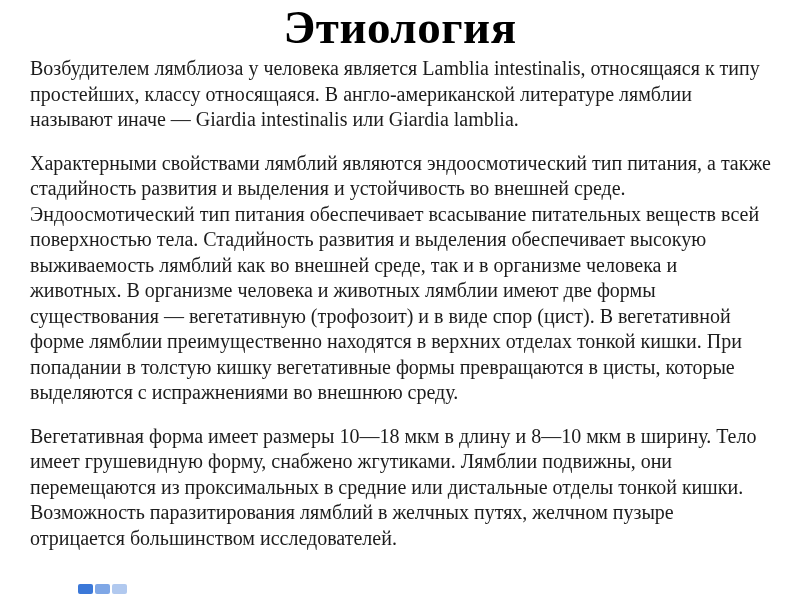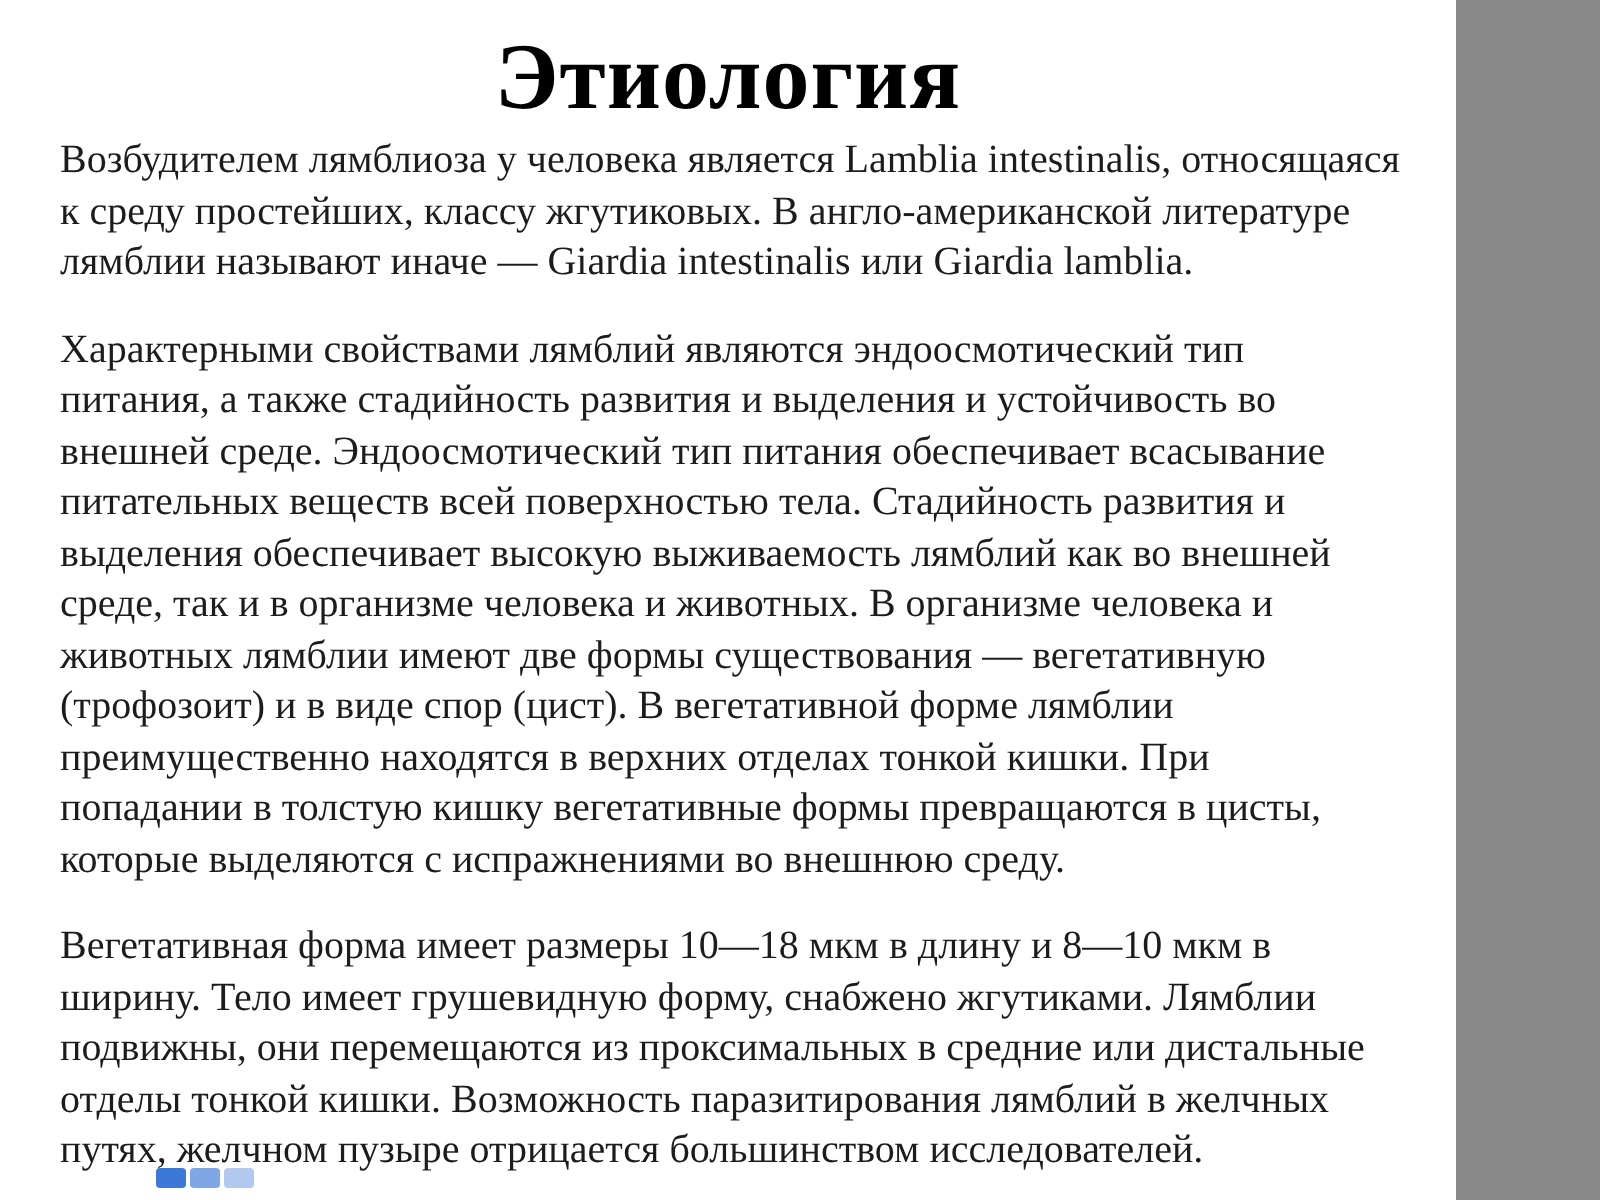--- a/index.html
+++ b/index.html
@@ -9,25 +9,25 @@
     --badge:#3b78d8;
   }
   *{box-sizing:border-box;}
   html,body{margin:0;padding:0;}
   body{
     font-family:"Liberation Serif","DejaVu Serif",serif;
     background:#888;
   }
   .slide{
     position:relative;
-    width:728px;
+    width:800px;
     height:600px;
     background:var(--background);
     overflow:hidden;
-    padding-top:13px;
+    padding-top:1px;
   }
   .slide-title{
     margin:0;
     text-align:center;
     font-family:"Liberation Serif","DejaVu Serif",serif;
     font-weight:bold;
     font-size:47px;
     line-height:53px;
     color:var(--title);
     letter-spacing:0.5px;
@@ -61,21 +61,21 @@
   .badge-square.lighter{opacity:0.4;}
 </style>
 </head>
 <body>
 
 <div class="slide">
 
   <h1 class="slide-title">Этиология</h1>
 
   <div class="slide-body">
-    <p>Возбудителем лямблиоза у человека является Lamblia intestinalis, относящаяся к среду простейших, классу жгутиковых. В англо-американской литературе лямблии называют иначе — Giardia intestinalis или Giardia lamblia.</p>
+    <p>Возбудителем лямблиоза у человека является Lamblia intestinalis, относящаяся к типу простейших, классу относящаяся. В англо-американской литературе лямблии называют иначе — Giardia intestinalis или Giardia lamblia.</p>
     <p>Характерными свойствами лямблий являются эндоосмотический тип питания, а также стадийность развития и выделения и устойчивость во внешней среде. Эндоосмотический тип питания обеспечивает всасывание питательных веществ всей поверхностью тела. Стадийность развития и выделения обеспечивает высокую выживаемость лямблий как во внешней среде, так и в организме человека и животных. В организме человека и животных лямблии имеют две формы существования — вегетативную (трофозоит) и в виде спор (цист). В вегетативной форме лямблии преимущественно находятся в верхних отделах тонкой кишки. При попадании в толстую кишку вегетативные формы превращаются в цисты, которые выделяются с испражнениями во внешнюю среду.</p>
     <p>Вегетативная форма имеет размеры 10—18 мкм в длину и 8—10 мкм в ширину. Тело имеет грушевидную форму, снабжено жгутиками. Лямблии подвижны, они перемещаются из проксимальных в средние или дистальные отделы тонкой кишки. Возможность паразитирования лямблий в желчных путях, желчном пузыре отрицается большинством исследователей.</p>
   </div>
 
   <div class="footer-badge">
     <span class="badge-square"></span>
     <span class="badge-square light"></span>
     <span class="badge-square lighter"></span>
   </div>
 

